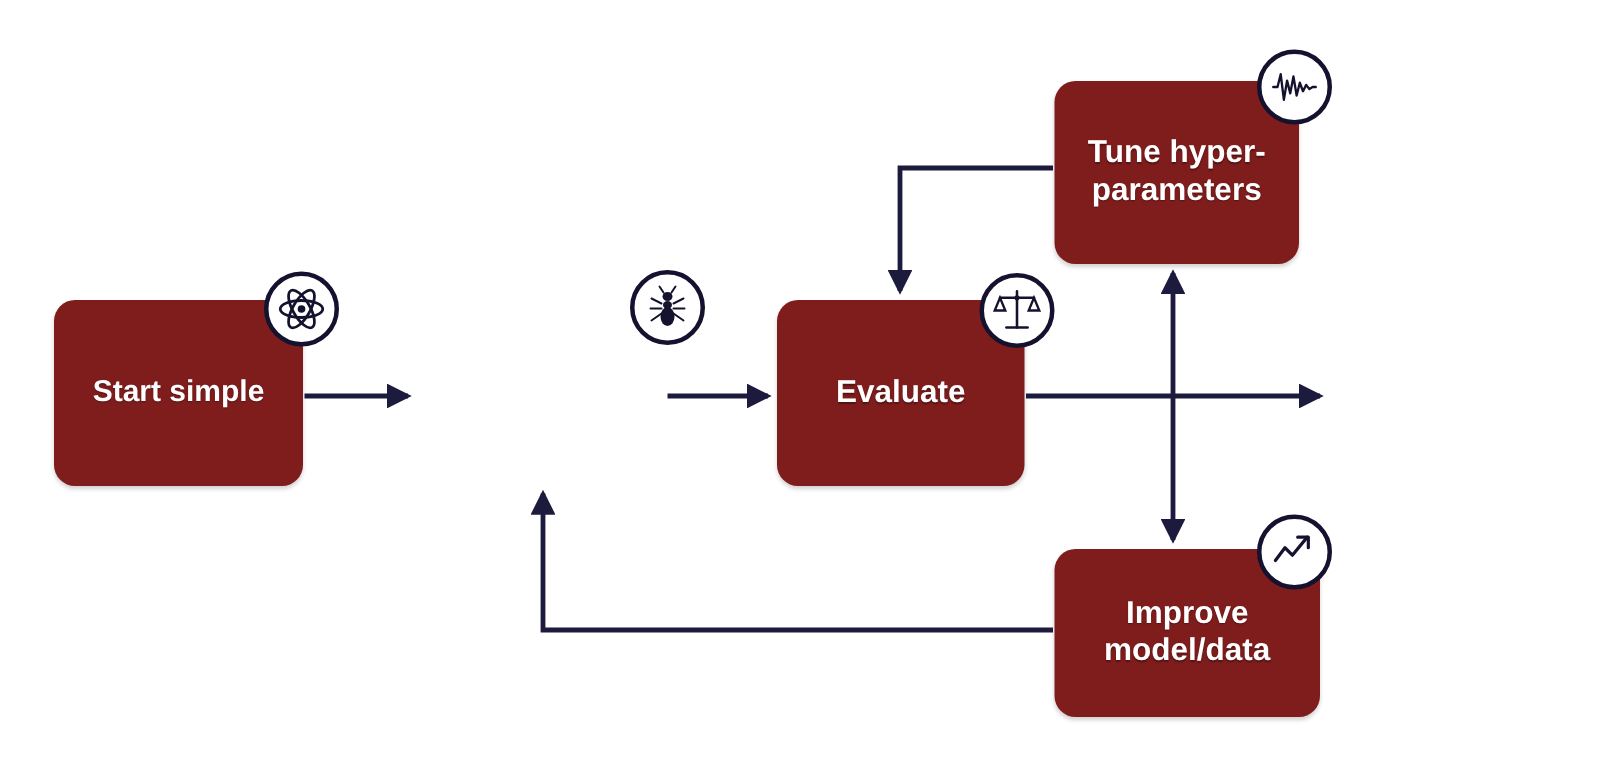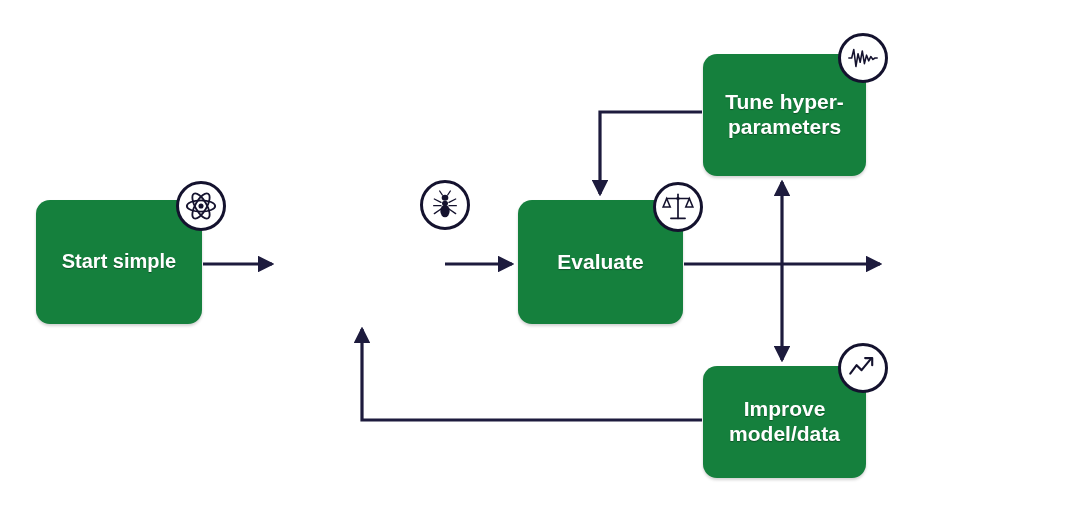--- a/index.html
+++ b/index.html
@@ -22,21 +22,21 @@
     align-items: center;
     justify-content: center;
     text-align: center;
     color: #ffffff;
     font-weight: bold;
     font-family: "Liberation Sans", sans-serif;
     line-height: 1.18;
     box-sizing: border-box;
     box-shadow: 0 2px 3px rgba(0,0,0,0.18);
   }
-  .node-dark { background: #15803d; align-items: center; }
+  .node-dark { background: #7f1d1d; align-items: center; }
   .node-green { background: #35a37c; }
   .node-label {
     display: block;
     white-space: pre-line;
     padding: 0 10px;
     text-shadow: 0 1px 1px rgba(0,0,0,0.35);
   }
   .badge {
     position: absolute;
     width: 50px;
@@ -130,21 +130,21 @@
   <div class="node node-dark" style="left:703px; top:54px; width:163px; height:122px; font-size:21px;">
     <span class="node-label">Tune hyper-
 parameters</span>
   </div>
   <div class="badge" style="left:838px; top:33px;">
     <svg width="34" height="34" viewBox="0 0 48 48">
       <path d="M4 24 L8 24 L11 12 L14 36 L17 18 L20 30 L23 14 L26 32 L29 20 L32 28 L35 22 L38 26 L41 24 L44 24" fill="none" stroke="#14122e" stroke-width="2.2" stroke-linejoin="round" stroke-linecap="round"></path>
     </svg>
   </div>
 
-  <div class="node node-dark" style="left:703px; top:366px; width:163px; height:112px; font-size:21px;">
+  <div class="node node-dark" style="left:703px; top:366px; width:177px; height:112px; font-size:21px;">
     <span class="node-label">Improve
 model/data</span>
   </div>
   <div class="badge" style="left:838px; top:343px;">
     <svg width="34" height="34" viewBox="0 0 48 48">
       <path d="M6 32 L15 20 L22 27 L36 10" fill="none" stroke="#14122e" stroke-width="3" stroke-linejoin="round" stroke-linecap="round"></path>
       <path d="M27 10 L37 10 L37 20" fill="none" stroke="#14122e" stroke-width="3" stroke-linejoin="round" stroke-linecap="round"></path>
     </svg>
   </div>
 

